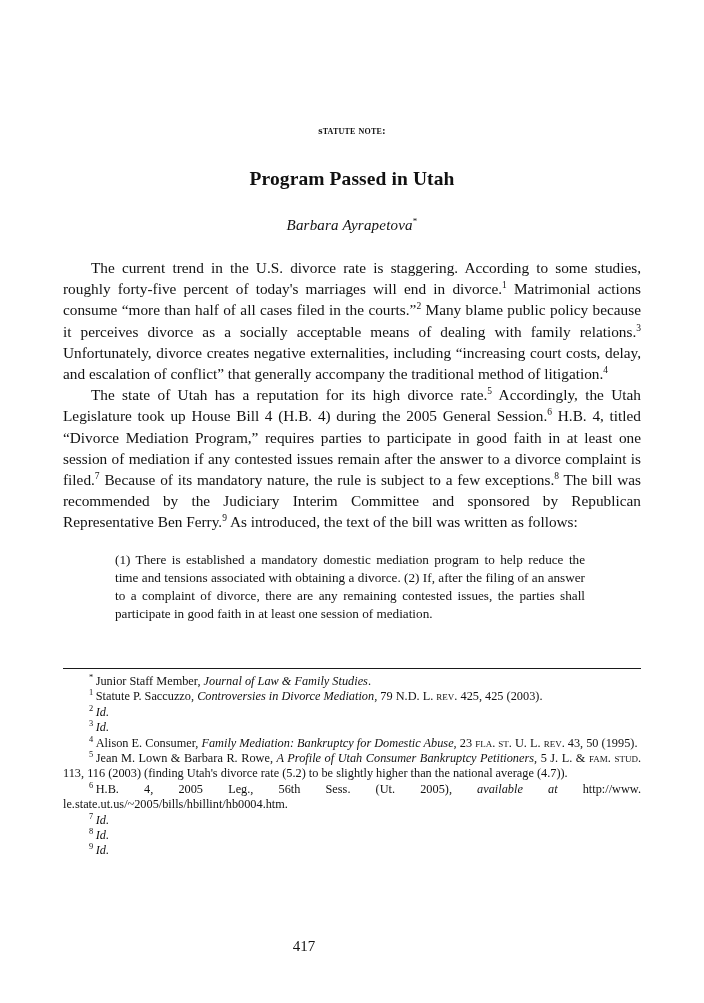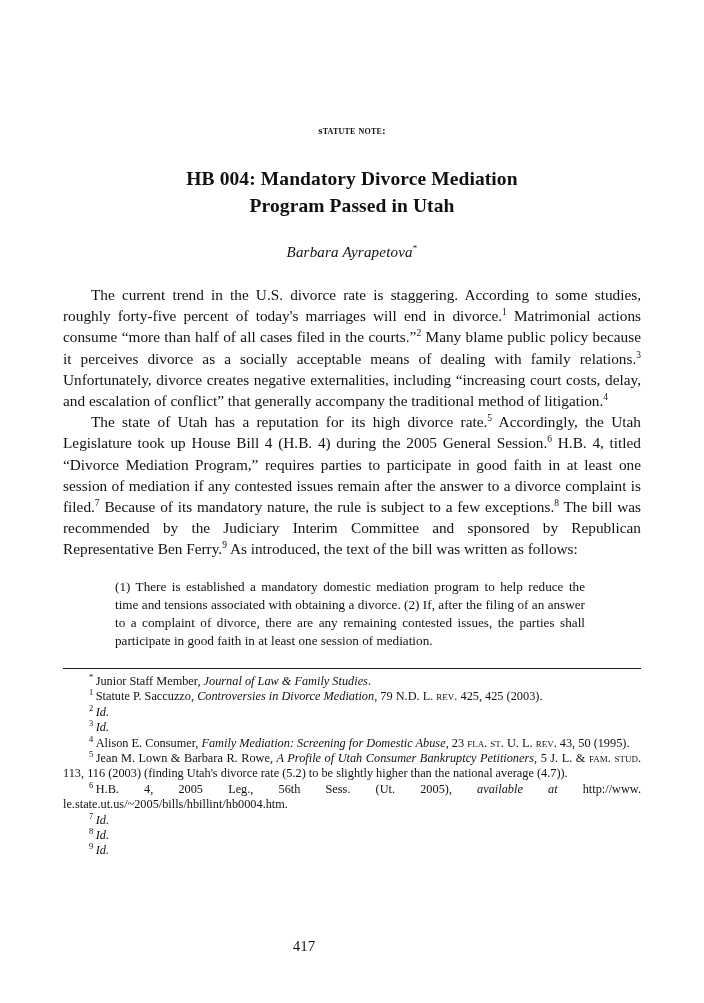--- a/index.html
+++ b/index.html
@@ -150,21 +150,20 @@
 </head>
 <body>
 
 <div class="page">
 
   <div class="textblock">
 
     <h2 class="statute-note">Statute Note:</h2>
 
     <h1 class="article-title">
-      <span class="line">HB 004: Mandatory Divorce Mediation</span>
       <span class="line">Program Passed in Utah</span>
     </h1>
 
     <p class="byline">
       <span>Barbara Ayrapetova</span><sup>*</sup>
     </p>
 
     <div class="body-wrap">
       <p class="body">The current trend in the U.S. divorce rate is staggering. According to some studies, roughly forty-five percent of today's marriages will end in divorce.<sup>1</sup> Matrimonial actions consume “more than half of all cases filed in the courts.”<sup>2</sup> Many blame public policy because it perceives divorce as a socially acceptable means of dealing with family relations.<sup>3</sup> Unfortunately, divorce creates negative externalities, including “increasing court costs, delay, and escalation of conflict” that generally accompany the traditional method of litigation.<sup>4</sup></p>
       <p class="body">The state of Utah has a reputation for its high divorce rate.<sup>5</sup> Accordingly, the Utah Legislature took up House Bill 4 (H.B. 4) during the 2005 General Session.<sup>6</sup> H.B. 4, titled “Divorce Mediation Program,” requires parties to participate in good faith in at least one session of mediation if any contested issues remain after the answer to a divorce complaint is filed.<sup>7</sup> Because of its mandatory nature, the rule is subject to a few exceptions.<sup>8</sup> The bill was recommended by the Judiciary Interim Committee and sponsored by Republican Representative Ben Ferry.<sup>9</sup> As introduced, the text of the bill was written as follows:</p>
@@ -176,21 +175,21 @@
 
   </div>
 
   <div class="footnotes">
     <hr class="fn-rule">
     <div id="footnote-list">
         <p class="fn"><sup>*</sup><span>Junior Staff Member, </span><i>Journal of Law &amp; Family Studies</i><span>.</span></p>
         <p class="fn"><sup>1</sup><span>Statute P. Saccuzzo, </span><i>Controversies in Divorce Mediation</i>, 79 N.D. L. <span class="sc cap">Rev.</span> 425, 425 (2003).</p>
         <p class="fn"><sup>2</sup><i>Id.</i></p>
         <p class="fn"><sup>3</sup><i>Id.</i></p>
-        <p class="fn"><sup>4</sup><span>Alison E. Consumer, </span><i>Family Mediation: Screening for Domestic Abuse</i>, 23 <span class="sc cap">Fla.</span> <span class="sc cap">St.</span> U. L. <span class="sc cap">Rev.</span> 43, 50 (1995).</p>
+        <p class="fn"><sup>4</sup><span>Alison E. Consumer, </span><i>Family Mediation: Bankruptcy for Domestic Abuse</i>, 23 <span class="sc cap">Fla.</span> <span class="sc cap">St.</span> U. L. <span class="sc cap">Rev.</span> 43, 50 (1995).</p>
         <p class="fn"><sup>5</sup><span>Jean M. Lown &amp; Barbara R. Rowe, </span><i>A Profile of Utah Consumer Bankruptcy Petitioners</i>, 5 J. L. &amp; <span class="sc cap">Fam.</span> <span class="sc cap">Stud.</span> 113, 116 (2003) (finding Utah's divorce rate (5.2) to be slightly higher than the national average (4.7)).</p>
         <p class="fn"><sup>6</sup><span>H.B. 4, 2005 Leg., 56th Sess. (Ut. 2005), </span><i>available at</i><span> http://www. le.state.ut.us/~2005/bills/hbillint/hb0004.htm.</span></p>
         <p class="fn"><sup>7</sup><i>Id.</i></p>
         <p class="fn"><sup>8</sup><i>Id.</i></p>
         <p class="fn"><sup>9</sup><i>Id.</i></p>
       </div>
   </div>
 
   <p class="folio">417</p>
 

